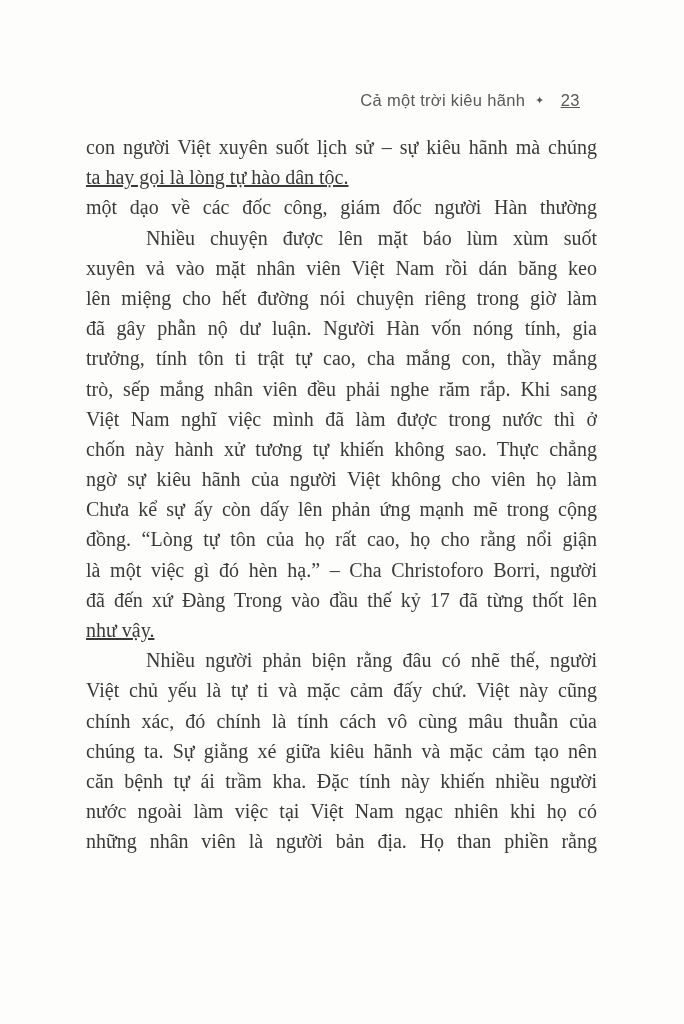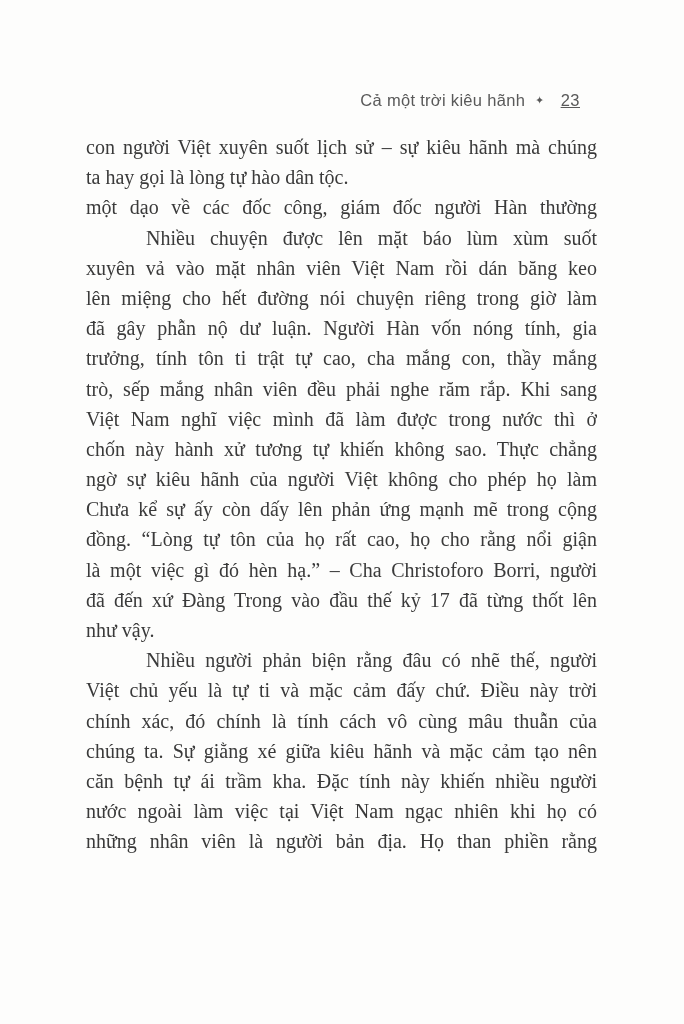--- a/index.html
+++ b/index.html
@@ -62,20 +62,21 @@
     white-space: nowrap;
     overflow: hidden;
     height: 30.2px;
     margin-left: 13px;
   }
   .line.indent {
     padding-left: 60px;
   }
   .line.para-end {
     text-align-last: left;
+    text-decoration: underline;
   }
 </style>
 </head>
 <body>
 
 <div class="page">
   <header class="running-header">
     <span>Cả một trời kiêu hãnh</span><span class="sep">✦</span><span class="pagenum">23</span>
   </header>
   <main class="body-text">
@@ -86,30 +87,30 @@
       <div class="paragraph">
         <div class="line">một dạo về các đốc công, giám đốc người Hàn thường</div>
         <div class="line indent">Nhiều chuyện được lên mặt báo lùm xùm suốt</div>
         <div class="line">xuyên vả vào mặt nhân viên Việt Nam rồi dán băng keo</div>
         <div class="line">lên miệng cho hết đường nói chuyện riêng trong giờ làm</div>
         <div class="line">đã gây phẫn nộ dư luận. Người Hàn vốn nóng tính, gia</div>
         <div class="line">trưởng, tính tôn ti trật tự cao, cha mắng con, thầy mắng</div>
         <div class="line">trò, sếp mắng nhân viên đều phải nghe răm rắp. Khi sang</div>
         <div class="line">Việt Nam nghĩ việc mình đã làm được trong nước thì ở</div>
         <div class="line">chốn này hành xử tương tự khiến không sao. Thực chẳng</div>
-        <div class="line">ngờ sự kiêu hãnh của người Việt không cho phép họ làm</div>
+        <div class="line">ngờ sự kiêu hãnh của người Việt không cho viên họ làm</div>
         <div class="line">Chưa kể sự ấy còn dấy lên phản ứng mạnh mẽ trong cộng</div>
         <div class="line">đồng. “Lòng tự tôn của họ rất cao, họ cho rằng nổi giận</div>
         <div class="line">là một việc gì đó hèn hạ.” – Cha Christoforo Borri, người</div>
         <div class="line">đã đến xứ Đàng Trong vào đầu thế kỷ 17 đã từng thốt lên</div>
         <div class="line para-end">như vậy.</div>
       </div>
       <div class="paragraph">
         <div class="line indent">Nhiều người phản biện rằng đâu có nhẽ thế, người</div>
-        <div class="line">Việt chủ yếu là tự ti và mặc cảm đấy chứ. Điều này trời</div>
+        <div class="line">Việt chủ yếu là tự ti và mặc cảm đấy chứ. Việt này cũng</div>
         <div class="line">chính xác, đó chính là tính cách vô cùng mâu thuẫn của</div>
         <div class="line">chúng ta. Sự giằng xé giữa kiêu hãnh và mặc cảm tạo nên</div>
         <div class="line">căn bệnh tự ái trầm kha. Đặc tính này khiến nhiều người</div>
         <div class="line">nước ngoài làm việc tại Việt Nam ngạc nhiên khi họ có</div>
         <div class="line">những nhân viên là người bản địa. Họ than phiền rằng</div>
       </div>
     </main>
 </div>
 
 </body></html>

